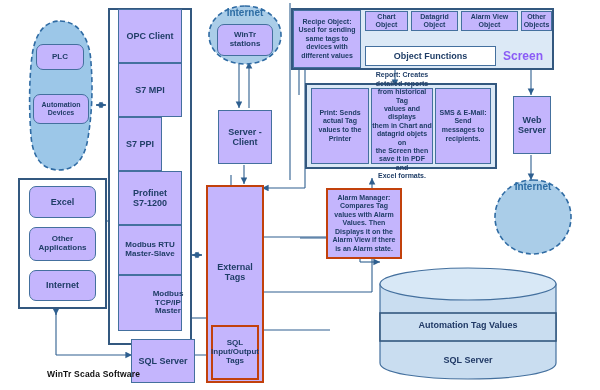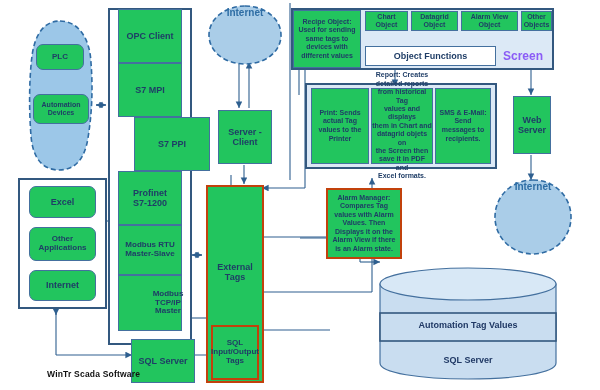--- a/index.html
+++ b/index.html
@@ -2,21 +2,21 @@
 <html><head>
 <meta charset="utf-8">
 <style>
   html,body{margin:0;padding:0;background:#ffffff;}
   body{width:600px;height:390px;overflow:hidden;
        font-family:"Liberation Sans","DejaVu Sans",sans-serif;
        color:#1f3864;}
   #stage{position:relative;width:600px;height:390px;}
   .abs{position:absolute;box-sizing:border-box;font-weight:bold;}
   
-  .node{background:#22c55e;border:1px solid #44709e;
+  .node{background:#c4b5fd;border:1px solid #44709e;
         display:flex;align-items:center;justify-content:center;
         text-align:center;line-height:1.12;color:#1f3d66;}
   .node.thick{border:2px solid #c2410c;}
   .node.white{background:#ffffff;}
   .rounded{border-radius:7px;}
   .container-outer{background:#dce9f6;border:2px solid #33587f;}
   .container-white{background:#ffffff;border:2px solid #33587f;}
   .t7{font-size:7px;}
   .t8{font-size:8px;}
   .t9{font-size:9px;}
@@ -117,21 +117,21 @@
     <span>Internet</span>
   </div>
 
   <div class="abs" style="left:108px;top:8px;width:84px;height:337px;border:2px solid #33587f;background:#ffffff;"></div>
   <div class="abs node t9" style="left:118px;top:9px;width:64px;height:54px;">
     <span>OPC Client</span>
   </div>
   <div class="abs node t9" style="left:118px;top:63px;width:64px;height:54px;">
     <span>S7 MPI</span>
   </div>
-  <div class="abs node t9" style="left:134px;top:117px;width:76px;height:54px;">
+  <div class="abs node t9" style="left:118px;top:117px;width:44px;height:54px;">
     <span>S7 PPI</span>
   </div>
   <div class="abs node t9" style="left:118px;top:171px;width:64px;height:54px;white-space:pre-line;">
     <span>Profinet
 S7-1200</span>
   </div>
   <div class="abs node t8" style="left:118px;top:225px;width:64px;height:50px;white-space:pre-line;">
     <span>Modbus RTU
 Master-Slave</span>
   </div>
@@ -145,20 +145,24 @@
     <span>SQL Server</span>
   </div>
 
   <div class="abs" style="left:206px;top:4px;width:78px;height:62px;">
     <svg width="78" height="62" viewBox="0 0 78 62">
       <path d="M39,2 C58,2 75,14 75,31 C75,48 59,60 39,60 C19,60 3,48 3,31 C3,14 20,2 39,2 Z" fill="#aacde8" stroke="#2f6ba3" stroke-width="1.6" stroke-dasharray="5,3"></path>
     </svg>
   </div>
   <div class="abs t10 cloudtxt" style="left:206px;top:7px;width:78px;text-align:center;">
     <span>Internet</span>
+  </div>
+  <div class="abs node rounded t8" style="left:217px;top:24px;width:56px;height:32px;white-space:pre-line;">
+    <span>WinTr
+stations</span>
   </div>
 
   <div class="abs node t9" style="left:218px;top:110px;width:54px;height:54px;white-space:pre-line;">
     <span>Server -
 Client</span>
   </div>
 
   <div class="abs node thick t9" style="left:206px;top:185px;width:58px;height:198px;align-items:flex-start;padding-top:75px;white-space:pre-line;">
     <span>External
 Tags</span>

